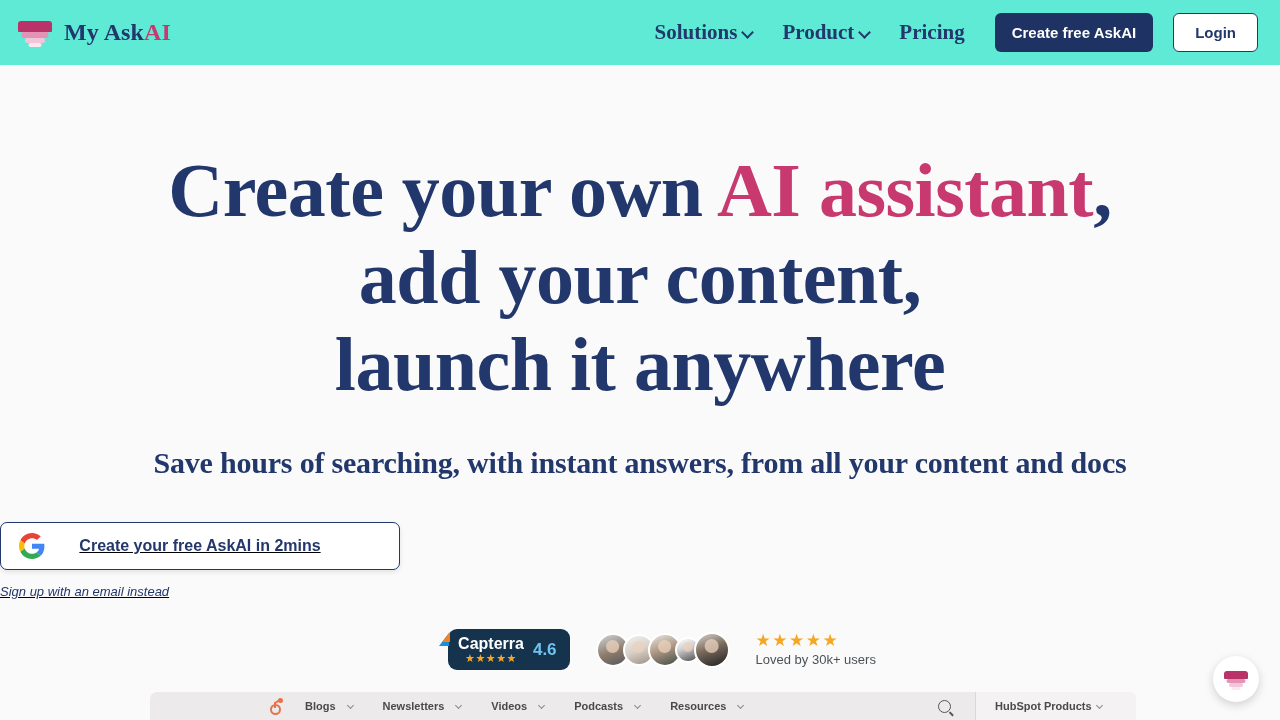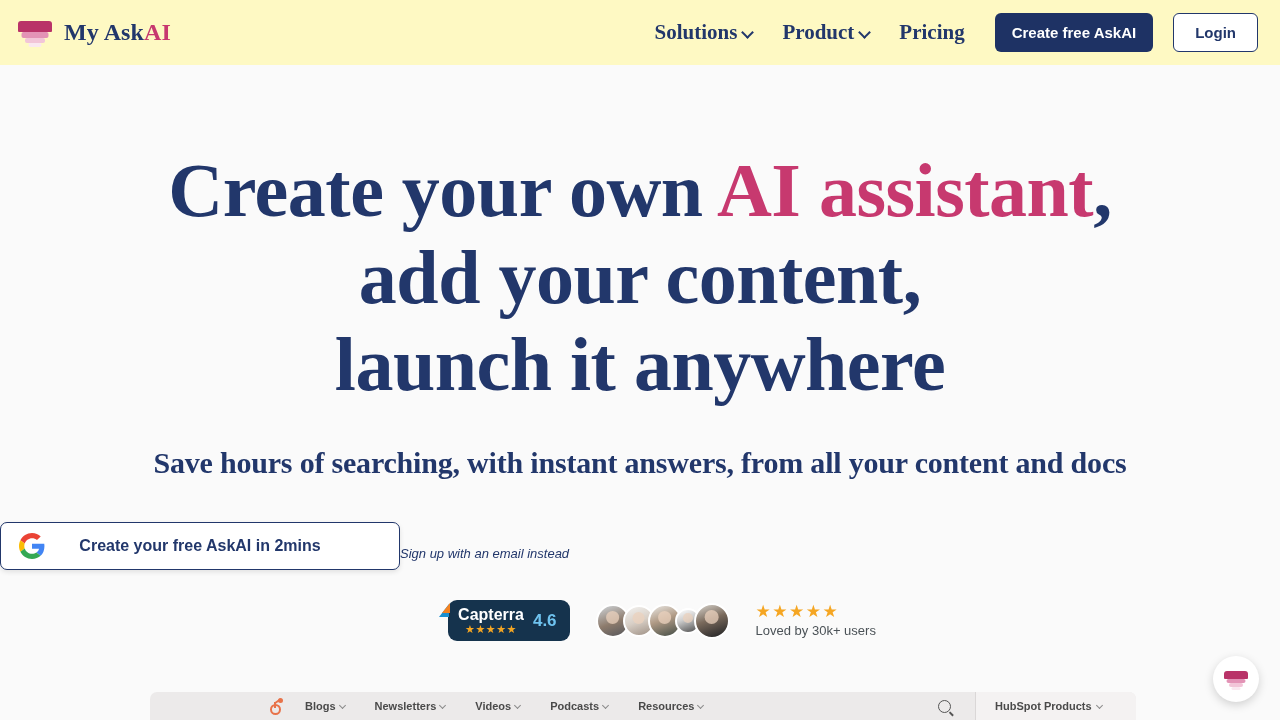--- a/index.html
+++ b/index.html
@@ -12,21 +12,21 @@
 
   body {
     font-family: "Liberation Sans", sans-serif;
     background: #fafafa;
     position: relative;
   }
 
   
   .header {
     height: 65px;
-    background: #fef9c3;
+    background: #5eead4;
     display: flex;
     align-items: center;
     padding: 0 22px 0 18px;
     position: relative;
     z-index: 30;
   }
 
   .brand {
     display: flex;
     align-items: center;
@@ -150,21 +150,23 @@
     color: #22376b;
     margin-top: 38px;
     letter-spacing: -0.2px;
     text-align: center;
   }
 
   
   .cta-wrap {
     margin-top: 42px;
     display: flex;
-    align-items: center;
+    flex-direction: column;
+    align-items: flex-start;
+    text-decoration: underline;
   }
 
   .google-btn {
     width: 400px;
     height: 48px;
     background: #ffffff;
     border: 1.5px solid #22376b;
     border-radius: 7px;
     display: flex;
     align-items: center;
@@ -313,21 +315,21 @@
   .hs-logo .node { width: 5px; height: 5px; right: 0; top: 0; background: #e8734a; }
   .hs-logo .bar { position: absolute; width: 2px; height: 6px; background: #e8734a; left: 6px; top: 4px; }
   .hs-logo .arm { position: absolute; width: 6px; height: 2px; background: #e8734a; left: 7px; top: 2px; transform: rotate(-35deg); }
 
   .mock-item {
     font-size: 11px;
     color: #4a4a4a;
     font-weight: 600;
     display: flex;
     align-items: center;
-    gap: 4px;
+    gap: 12px;
     margin-right: 28px;
     white-space: nowrap;
     cursor: pointer;
     font-family: "Liberation Sans", sans-serif;
   }
   .mock-chev {
     width: 7px; height: 7px; position: relative; display: inline-block;
   }
   .mock-chev::before {
     content: "";

